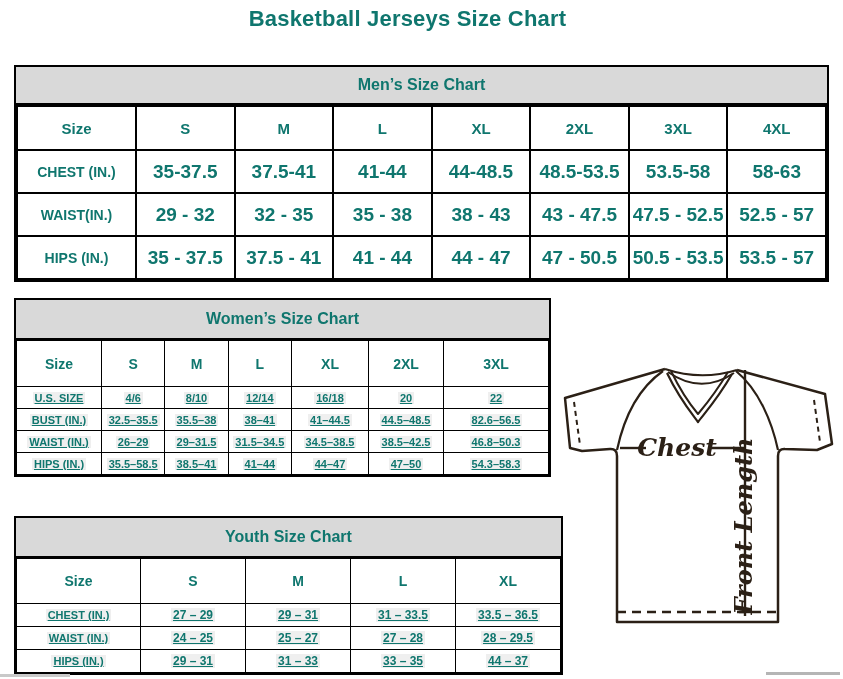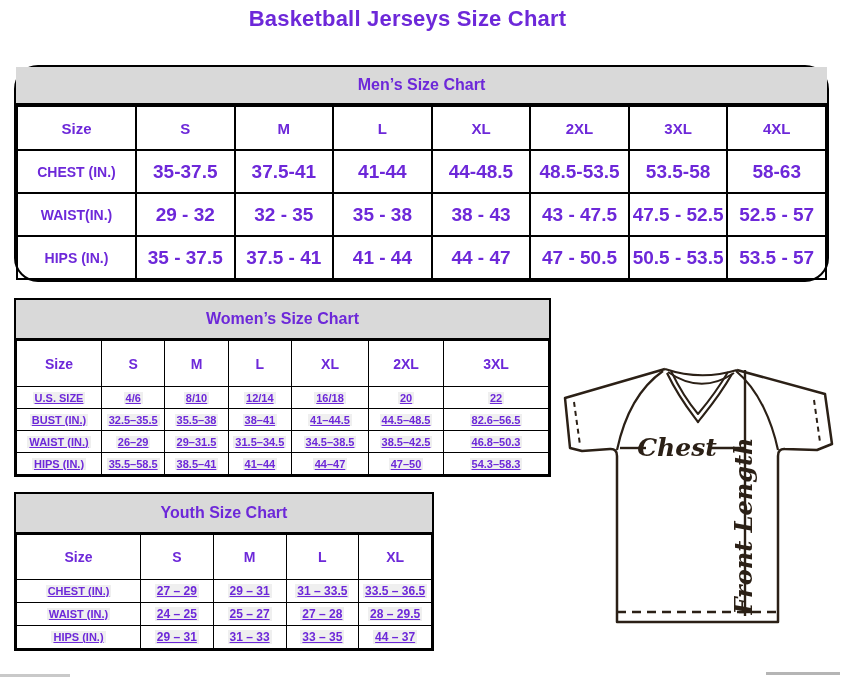--- a/index.html
+++ b/index.html
@@ -1,50 +1,50 @@
 <!DOCTYPE html>
 <html><head>
 <meta charset="utf-8">
 <style>
   html,body{margin:0;padding:0;background:#ffffff;}
   .stage{
     position:relative;width:843px;height:679px;background:#ffffff;overflow:hidden;
-    font-family:"Liberation Sans","DejaVu Sans",sans-serif;color:#6d28d9;
+    font-family:"Liberation Sans","DejaVu Sans",sans-serif;color:#0f766e;
   }
   .page-title{
     position:absolute;top:6px;left:0;width:815px;text-align:center;
     font-size:22px;font-weight:bold;letter-spacing:.2px;
   }
   .tblwrap{position:absolute;border:2px solid #000;background:#fff;box-sizing:border-box;}
   .band{
     background:#d9d9d9;border-bottom:2px solid #000;
     display:flex;align-items:center;justify-content:center;
     font-weight:bold;font-size:16px;
   }
   table{border-collapse:collapse;table-layout:fixed;width:100%;}
   th,td{border:1px solid #000;text-align:center;vertical-align:middle;font-weight:bold;padding:0;}
   
-  #mens-wrap{left:14px;top:65px;width:815px;border-radius:24px;}
+  #mens-wrap{left:14px;top:65px;width:815px;}
   #mens-wrap .band{height:36px;}
   #mens th,#mens td{border-width:2px;}
   #mens th{height:42px;font-size:15px;}
   #mens td{height:41px;font-size:19px;}
   #mens th:first-child{width:117px;}
   #mens td:first-child{font-size:14px;}
   
   #womens-wrap{left:14px;top:298px;width:537px;}
   #womens-wrap .band{height:38px;text-align:right;}
   #womens th{height:45px;font-size:14px;}
   #womens td{height:21px;font-size:11px;}
   #womens th:nth-child(1){width:84px;}
   #womens th:nth-child(5){width:76px;}
   #womens th:nth-child(6){width:74px;}
   #womens th:nth-child(7){width:104px;}
   
-  #youth-wrap{left:14px;top:492px;width:420px;}
+  #youth-wrap{left:14px;top:516px;width:549px;}
   #youth-wrap .band{height:38px;}
   #youth th{height:44px;font-size:14px;}
   #youth td{height:22px;font-size:12px;}
   #youth th:first-child{width:123px;}
   #youth td:first-child{font-size:11px;}
   .hl{background:#efefef;padding:0 2px;text-decoration:underline;}
   
   #jersey{position:absolute;left:560px;top:364px;width:280px;height:264px;}
   #jersey path,#jersey line{fill:none;stroke:#2b2016;stroke-linejoin:round;stroke-linecap:butt;}
   .jtxt{

